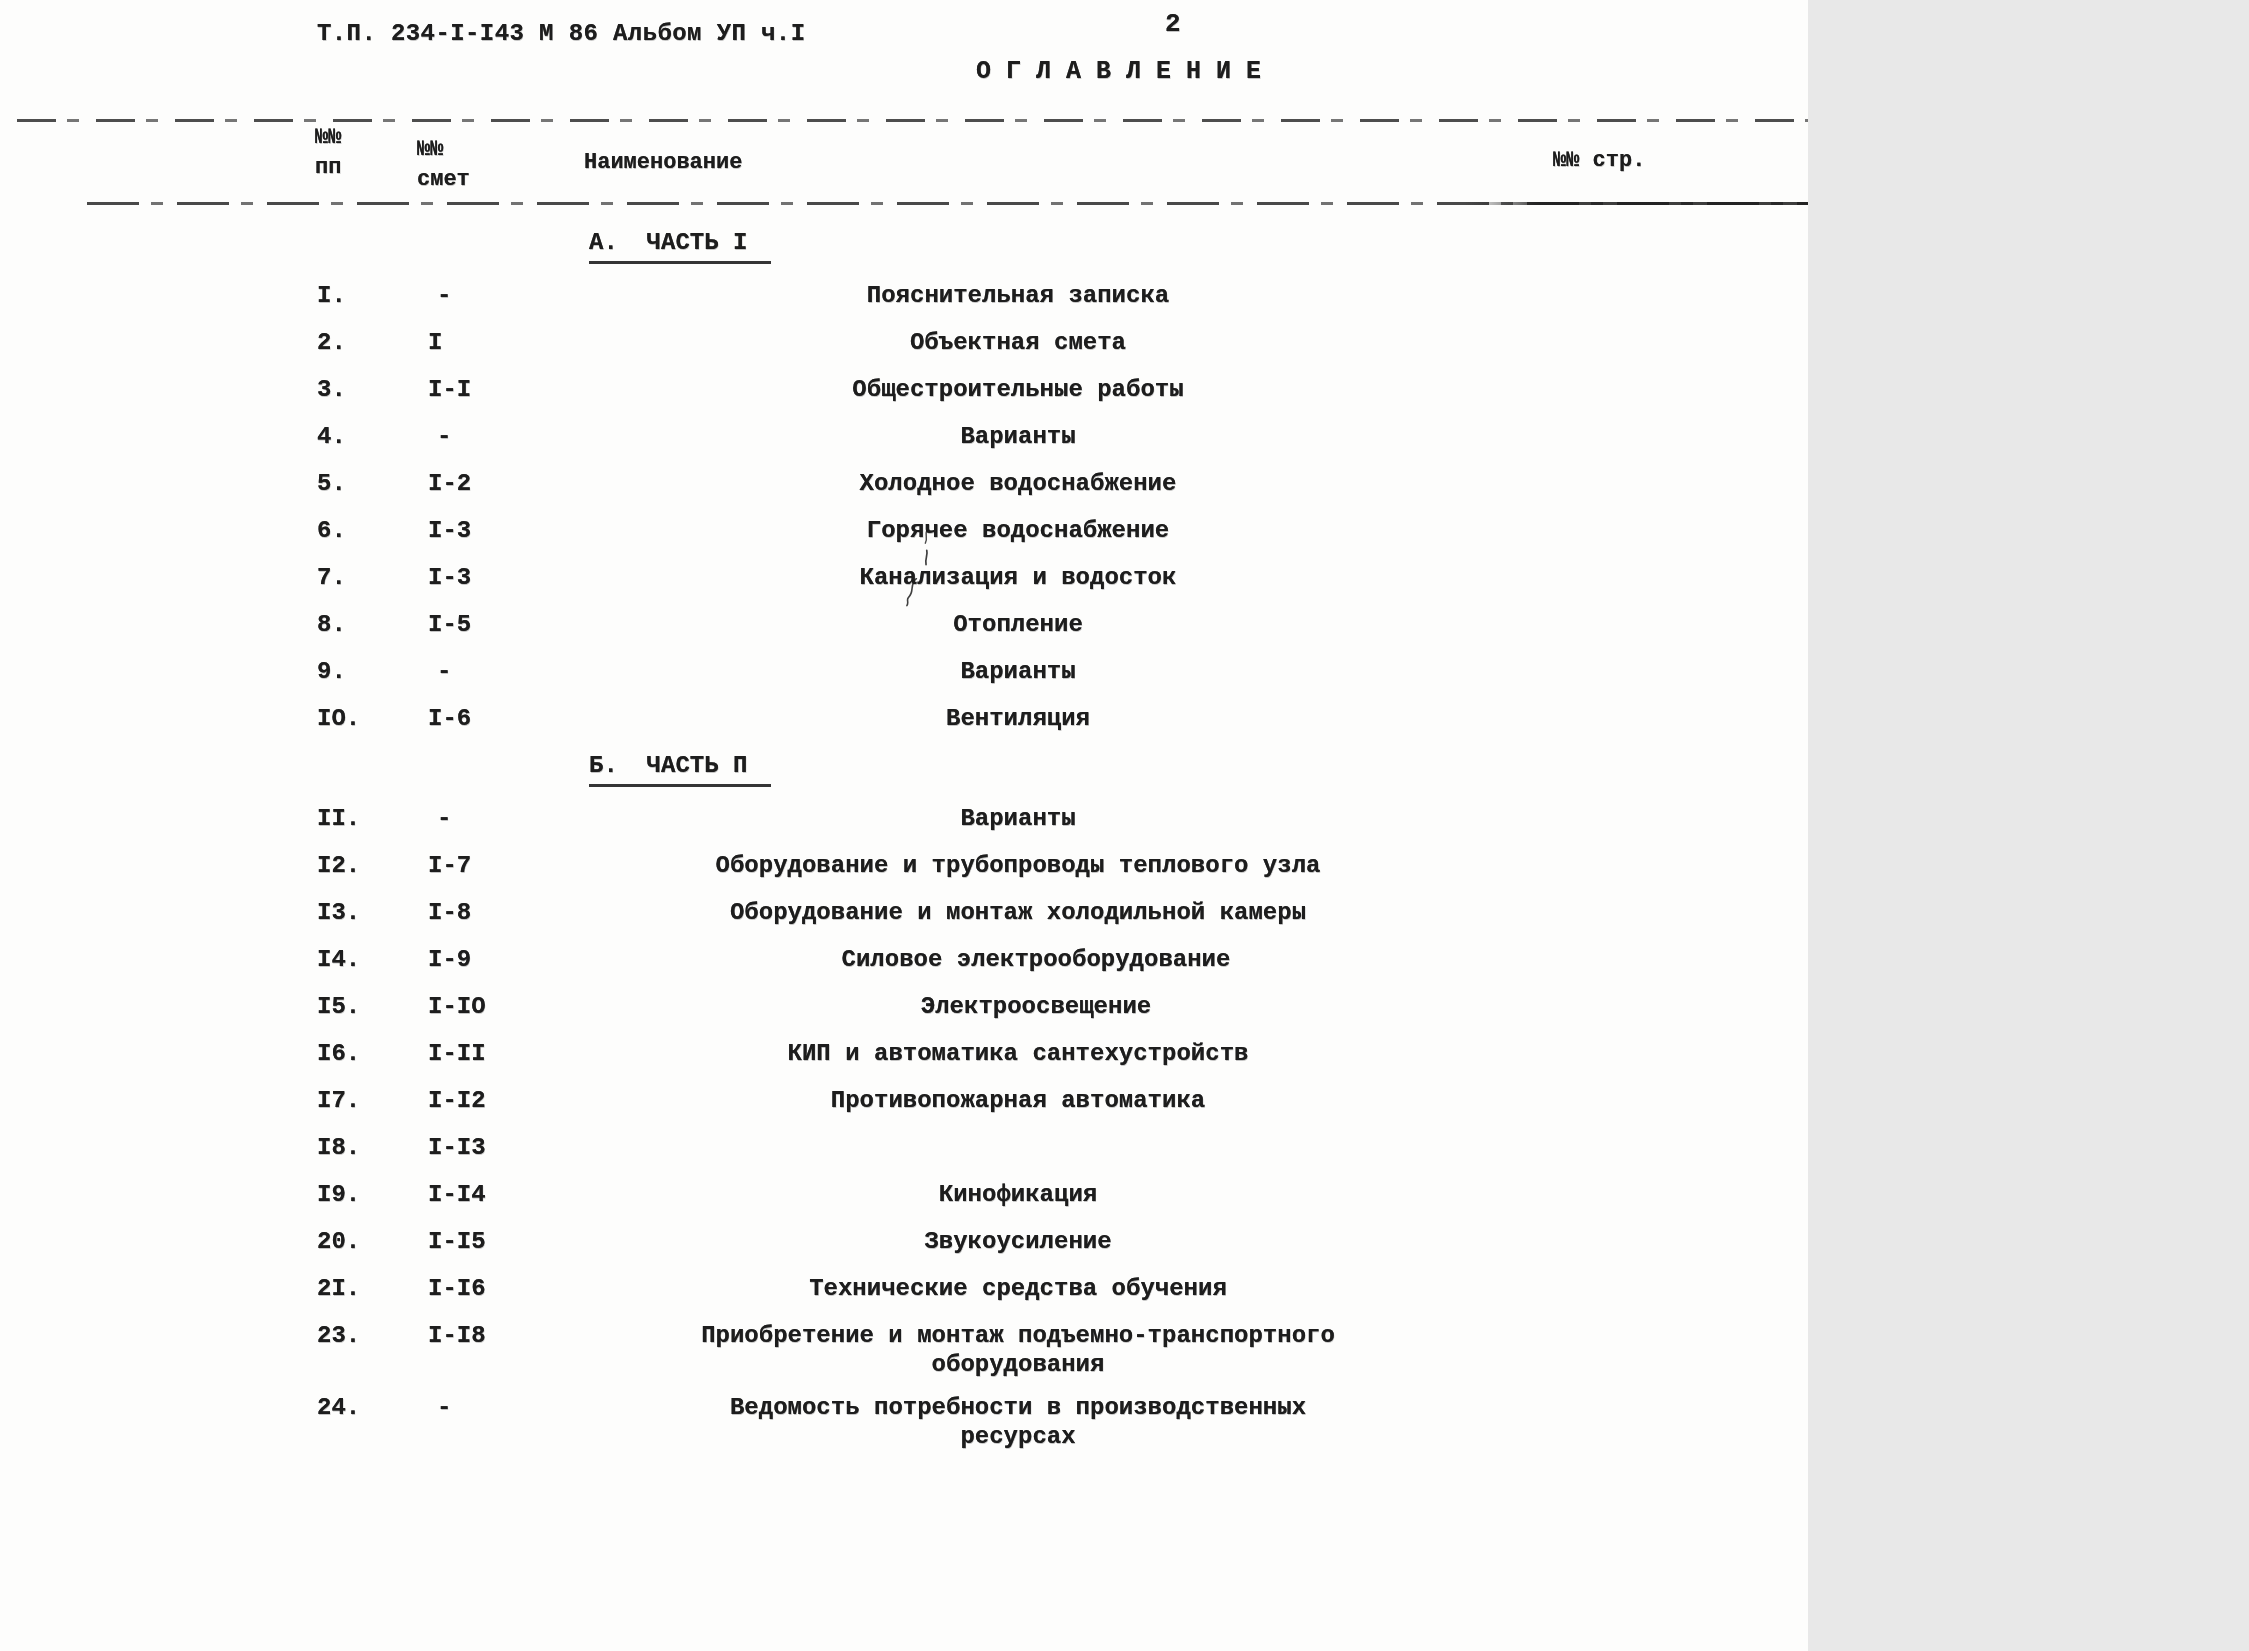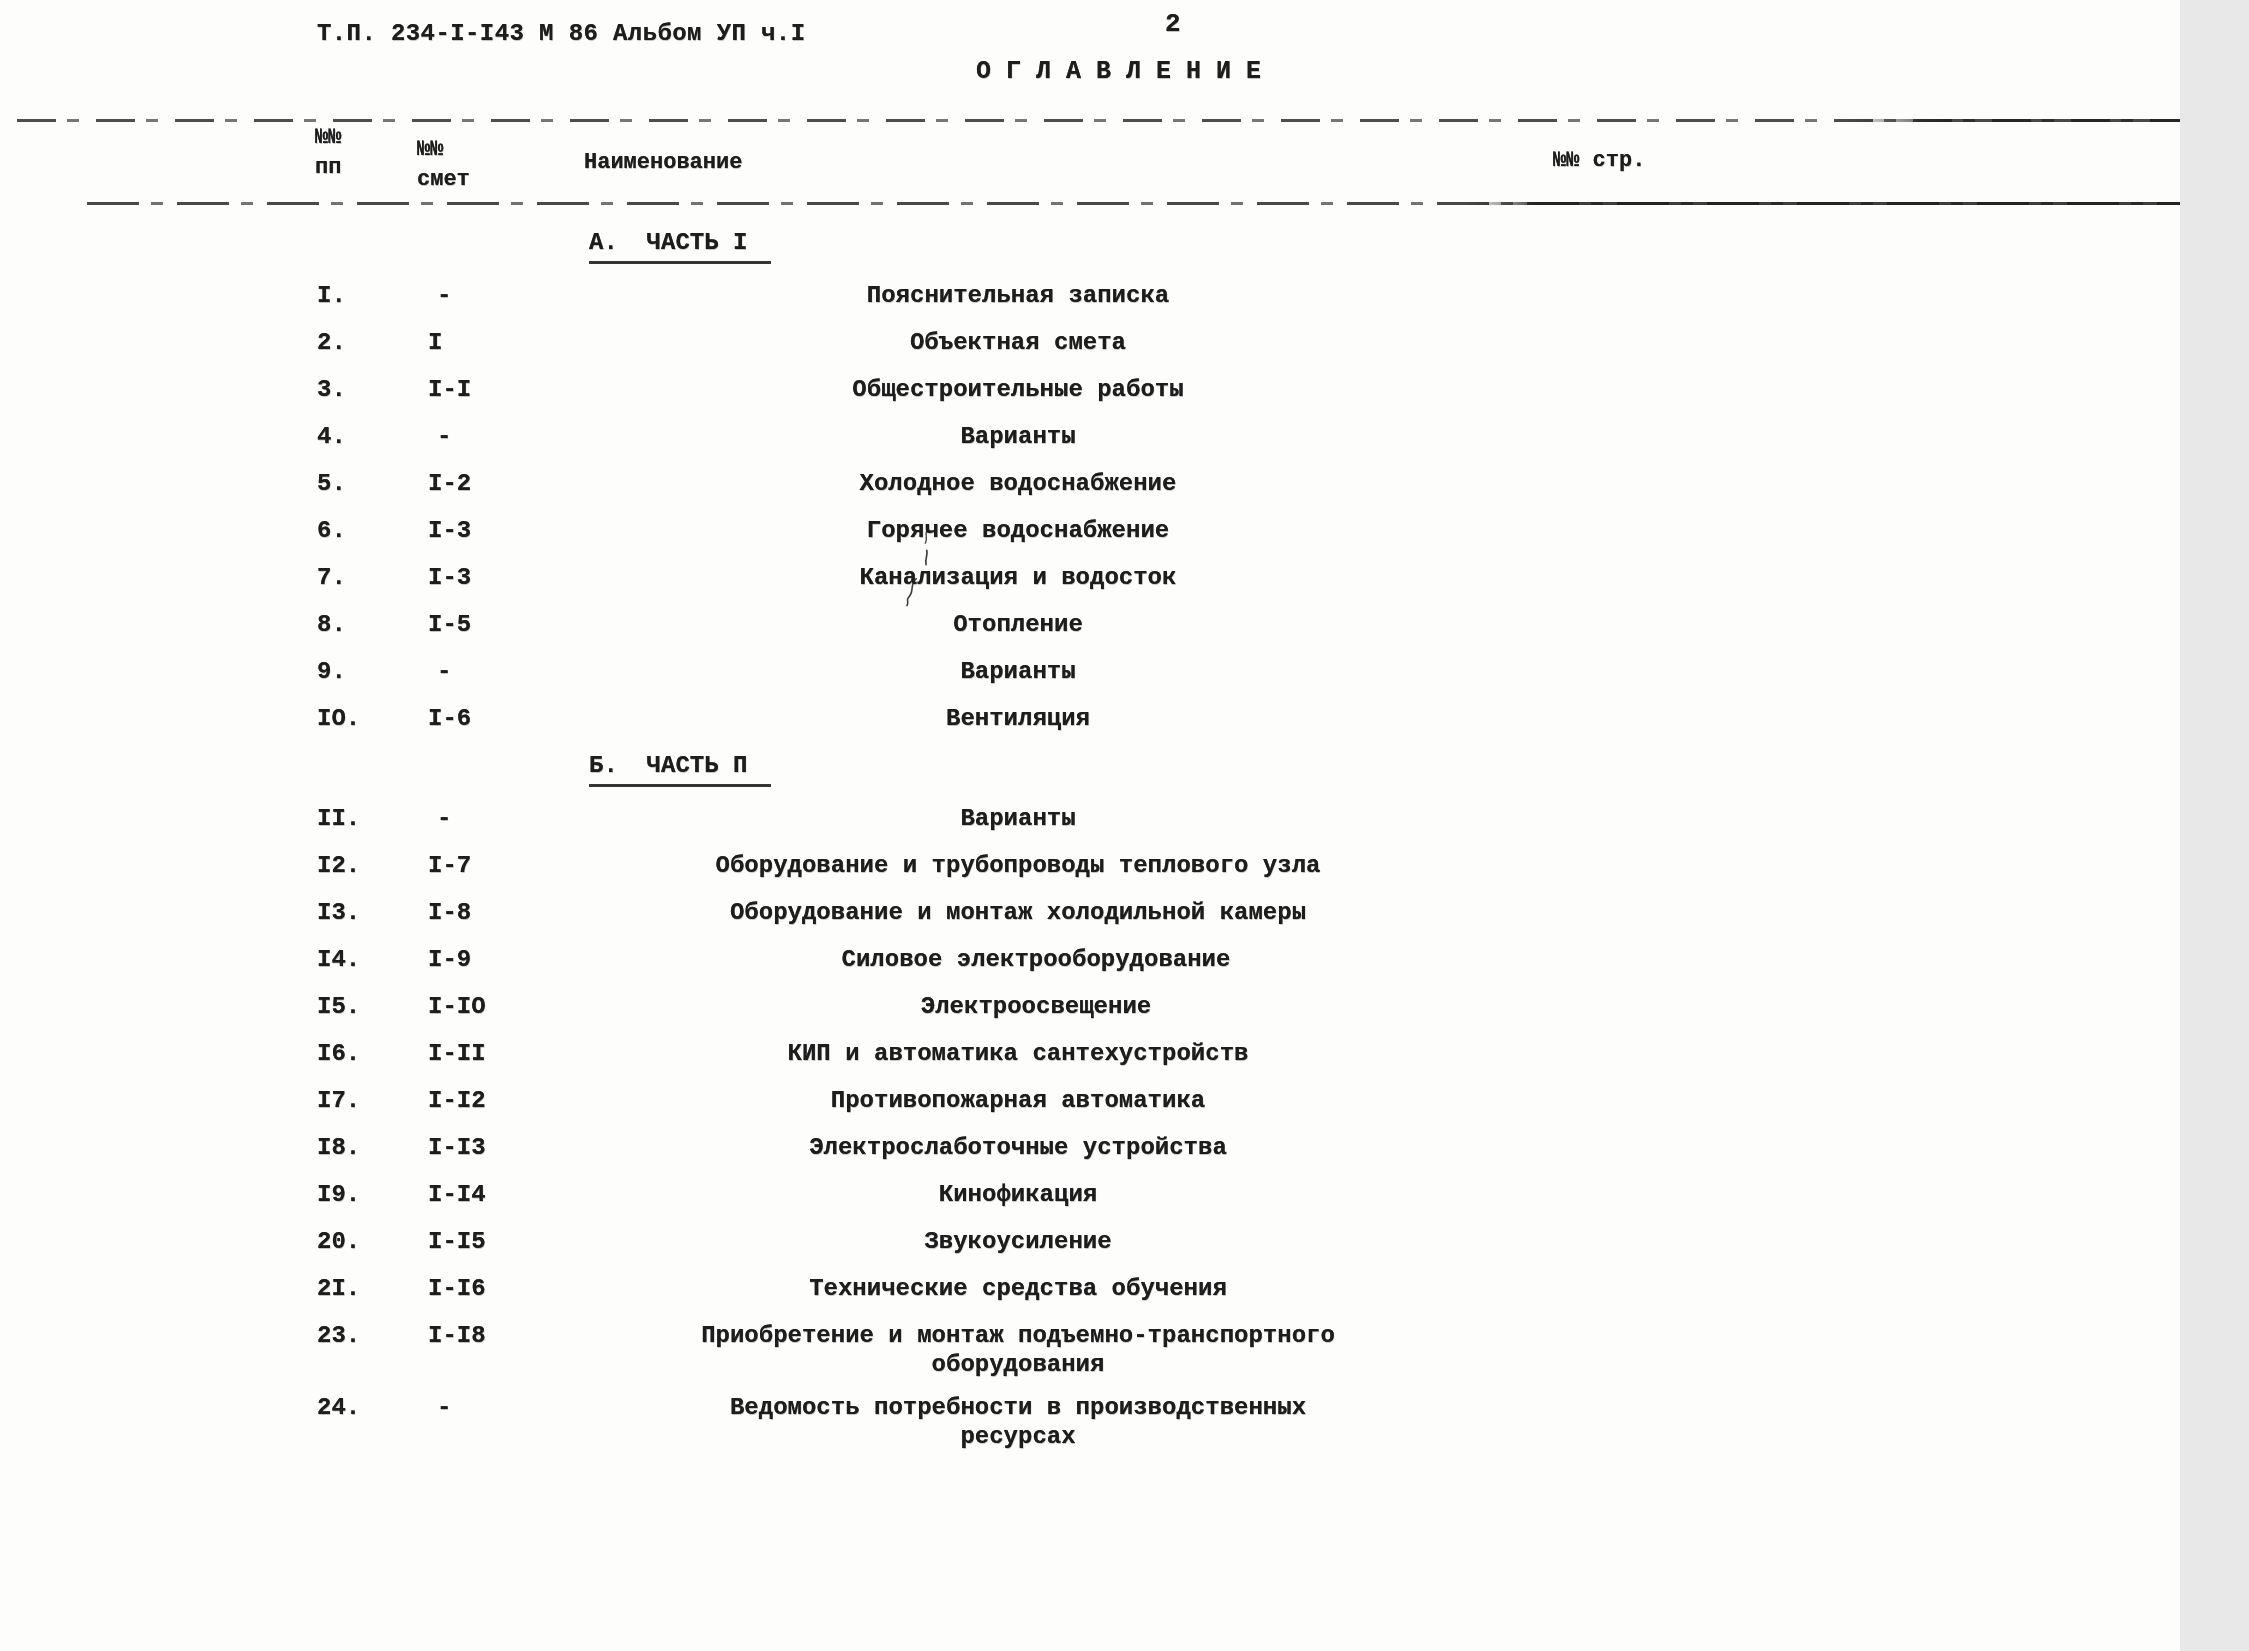--- a/index.html
+++ b/index.html
@@ -6,21 +6,21 @@
     --ink:#1d1d1d;
     --paper:#fdfdfc;
   }
   html,body{margin:0;padding:0;}
   body{
     background:#e8e8e8;
     font-family:"Liberation Mono","DejaVu Sans Mono",monospace;
   }
   .page{
     position:relative;
-    width:2180px;
+    width:1808px;
     height:1652px;
     background:var(--paper);
     color:var(--ink);
     overflow:hidden;
     font-weight:700;
     text-shadow:0 0 0.5px rgba(15,15,15,.65), 0.5px 0.5px 0.3px rgba(50,50,50,.28);
   }
   
   .doc-number{
     position:absolute; left:317px; top:20px;
@@ -197,21 +197,20 @@
         <span class="cell cell-name">КИП и автоматика сантехустройств</span>
       </div>
       <div class="trow data-row">
         <span class="cell cell-num">I7.</span>
         <span class="cell cell-smeta">I-I2</span>
         <span class="cell cell-name">Противопожарная автоматика</span>
       </div>
       <div class="trow data-row">
         <span class="cell cell-num">I8.</span>
         <span class="cell cell-smeta">I-I3</span>
-        <span class="cell cell-name">Электрослаботочные устройства</span>
       </div>
       <div class="trow data-row">
         <span class="cell cell-num">I9.</span>
         <span class="cell cell-smeta">I-I4</span>
         <span class="cell cell-name">Кинофикация</span>
       </div>
       <div class="trow data-row">
         <span class="cell cell-num">20.</span>
         <span class="cell cell-smeta">I-I5</span>
         <span class="cell cell-name">Звукоусиление</span>

